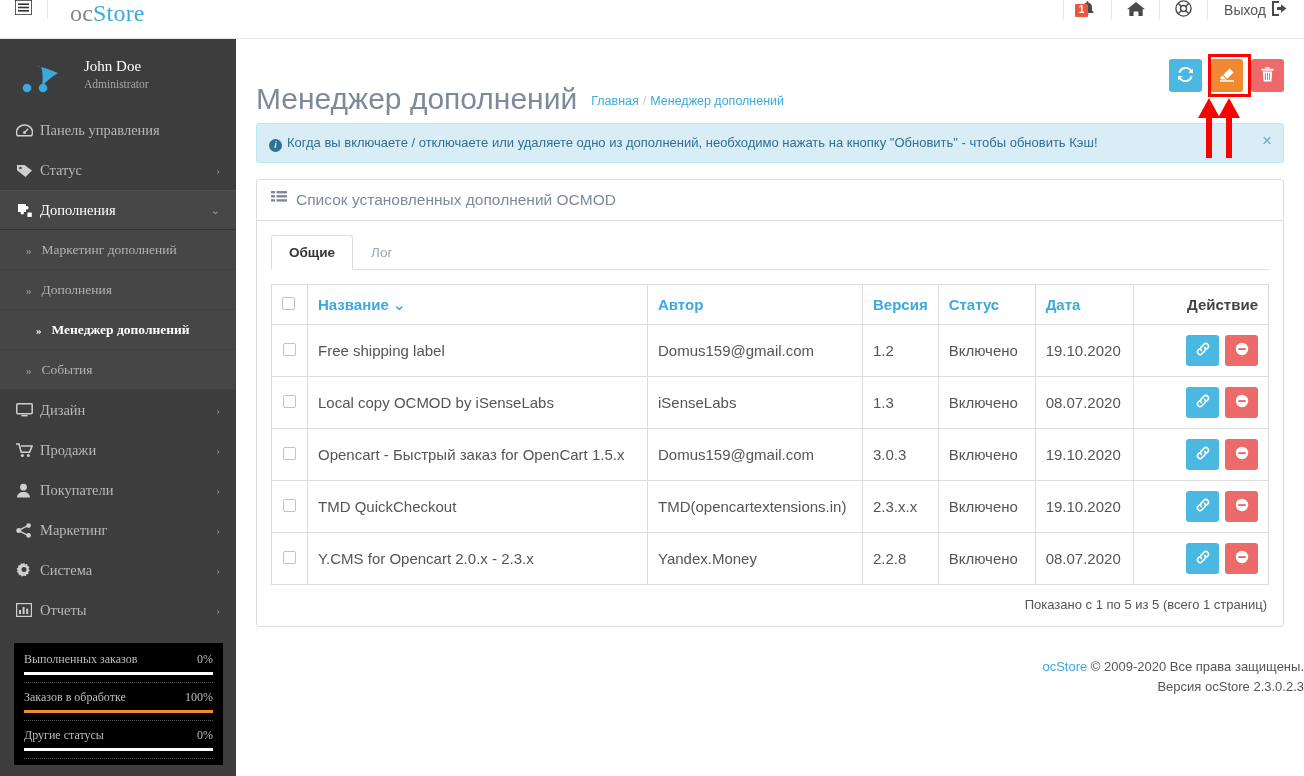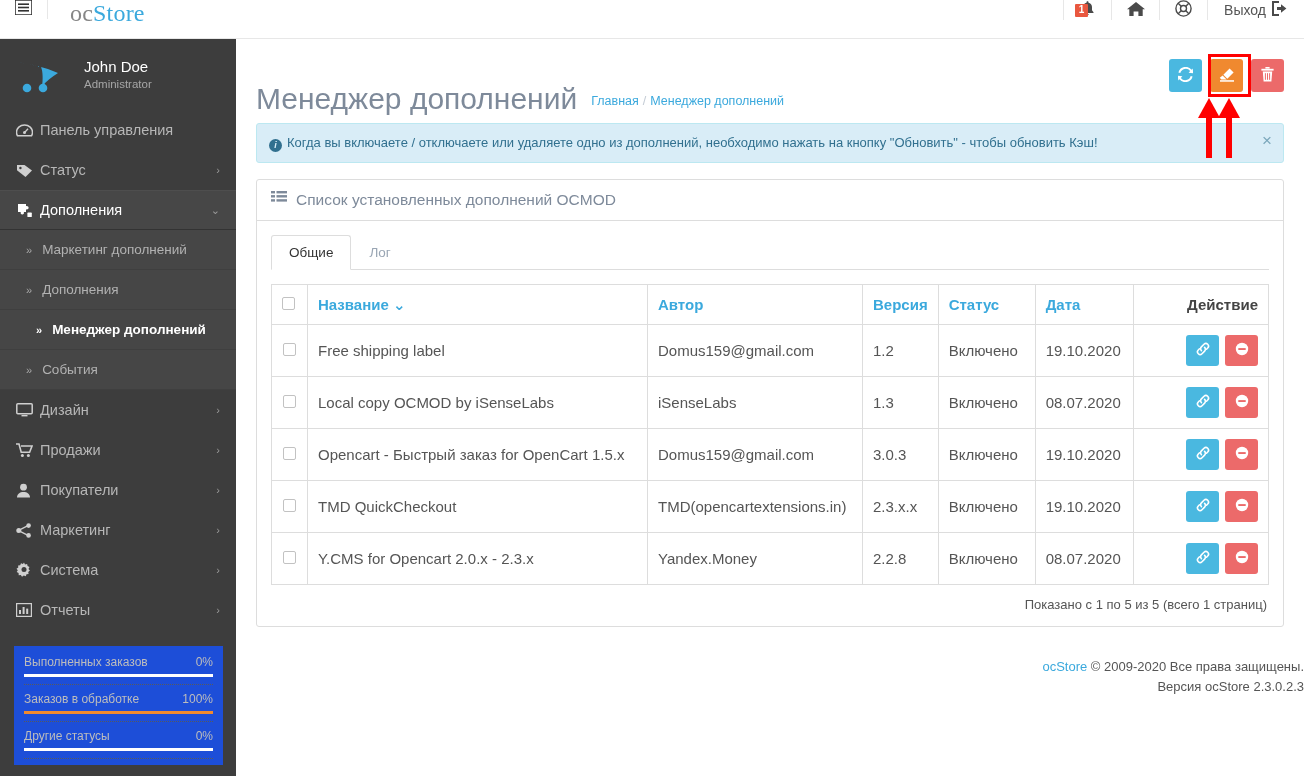--- a/index.html
+++ b/index.html
@@ -48,21 +48,21 @@
     background: #e9573f; color: #fff;
     font-size: 10px; line-height: 12px;
     min-width: 13px; height: 13px; text-align: center;
     border-radius: 1px; padding: 0 2px; font-weight: bold;
   }
 
   
   .sidebar {
     position: absolute; top: 39px; left: 0;
     width: 236px; height: 737px;
-    background: #3d3d3d; overflow: hidden;
+    background: #3d3d3d; overflow: hidden; font-family: Liberation Serif, serif;
   }
   .profile {
     height: 71px; display: flex; align-items: center;
     padding: 0 14px; gap: 12px;
   }
   .cart-logo { width: 58px; height: 40px; flex: none; }
   .profile-text { line-height: 1.15; }
   .profile-name { color: #ffffff; font-size: 15px; }
   .profile-role { color: #a6a6a6; font-size: 11.5px; margin-top: 2px; }
 
@@ -91,21 +91,21 @@
     color: #b2b2b2; font-size: 13.5px; cursor: pointer;
     border-bottom: 1px solid #3f3f3f;
   }
   .sub-item .chev { color: #a8a8a8; font-size: 11px; }
   .sub-item.active { color: #ffffff; font-weight: bold; padding-left: 36px; }
   .sub-item.active .chev { color: #ffffff; }
 
   
   .stats {
     position: absolute; left: 14px; bottom: 11px;
-    width: 209px; background: #1d4ed8;
+    width: 209px; background: #000000;
     padding: 9px 10px 6px 10px;
   }
   .stat-row { padding-bottom: 7px; border-bottom: 1px dotted #595959; margin-bottom: 7px; }
   .stat-row:last-child { margin-bottom: 0; }
   .stat-head {
     display: flex; justify-content: space-between;
     color: #bdbdbd; font-size: 12px; margin-bottom: 5px;
   }
   .stat-track { height: 3px; background: #5c5c5c; width: 100%; }
   .stat-fill { height: 3px; }
@@ -178,21 +178,21 @@
   }
   .panel-body { padding: 14px 14px 10px 14px; }
 
   .tabs { display: flex; border-bottom: 1px solid #ddd; margin-bottom: 14px; }
   .tab {
     padding: 9px 17px; font-size: 13.5px; color: #9aa6b4;
     cursor: pointer; margin-bottom: -1px;
     border: 1px solid transparent; border-radius: 3px 3px 0 0;
   }
   .tab.active {
-    color: #333333; font-weight: normal; background: #fff;
+    color: #333333; font-weight: bold; background: #fff;
     border-color: #ddd #ddd #fff;
   }
 
   
   table.list { width: 100%; border-collapse: collapse; }
   table.list th, table.list td {
     border: 1px solid #dddddd; padding: 0 10px;
     font-size: 15px; color: #555;
   }
   table.list th { height: 40px; font-weight: normal; text-align: left; }

